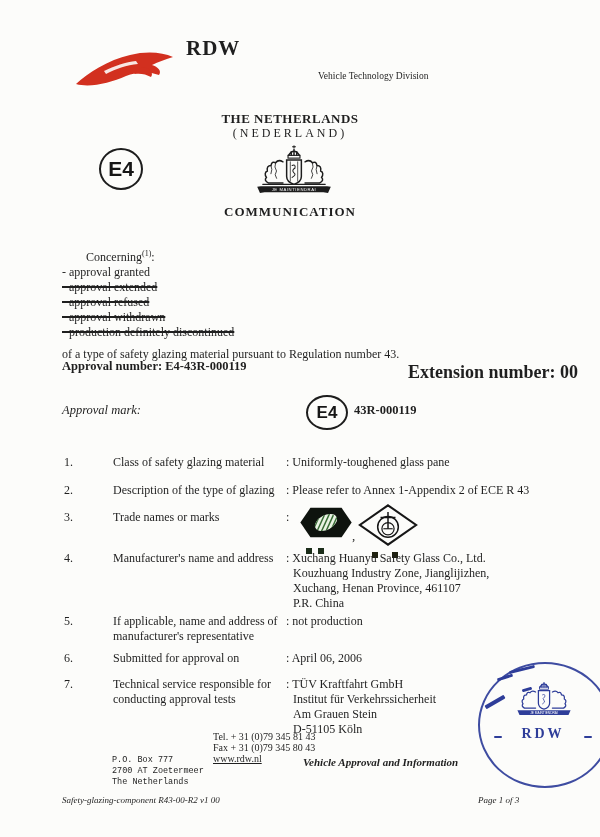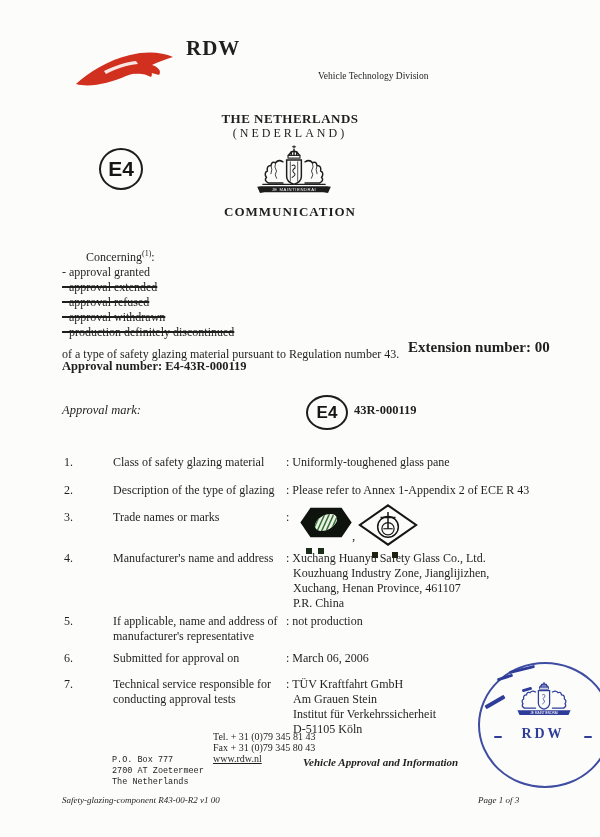--- a/index.html
+++ b/index.html
@@ -95,21 +95,21 @@
     <span>Concerning</span><sup>(1)</sup><span>:</span>
   </div>
   <div class="abs body-txt" style="left:62px;top:265px;">- approval granted</div>
   <div class="abs body-txt struck" style="left:62px;top:280px;">- approval extended</div>
   <div class="abs body-txt struck" style="left:62px;top:295px;">- approval refused</div>
   <div class="abs body-txt struck" style="left:62px;top:310px;">- approval withdrawn</div>
   <div class="abs body-txt struck" style="left:62px;top:325px;">- production definitely discontinued</div>
   <div class="abs body-txt" style="left:62px;top:347px;">of a type of safety glazing material pursuant to Regulation number 43.</div>
 
   <div class="abs b" style="left:62px;top:359px;font-size:12.5px;">Approval number: E4-43R-000119</div>
-  <div class="abs b" style="left:408px;top:339px;font-size:15px;">Extension number: 00</div>
+  <div class="abs b" style="left:408px;top:362px;font-size:18px;">Extension number: 00</div>
 
   <div class="abs i" style="left:62px;top:403px;font-size:12.5px;">Approval mark:</div>
   <div class="abs roundel" style="left:306px;top:395px;width:38px;height:31px;font-size:17px;">
     <span class="e">E4</span>
   </div>
   <div class="abs b" style="left:354px;top:403px;font-size:12.5px;">43R-000119</div>
 
   <div class="abs body-txt col-num" style="top:455px;">1.</div>
   <div class="abs body-txt col-label" style="top:455px;">Class of safety glazing material</div>
   <div class="abs body-txt col-val" style="top:455px;">
@@ -176,32 +176,32 @@
     <span class="val-line">If applicable, name and address of</span>
     <span class="val-line">manufacturer's representative</span>
   </div>
   <div class="abs body-txt col-val" style="top:614px;">
     <span>:</span> <span>not production</span>
   </div>
 
   <div class="abs body-txt col-num" style="top:651px;">6.</div>
   <div class="abs body-txt col-label" style="top:651px;">Submitted for approval on</div>
   <div class="abs body-txt col-val" style="top:651px;">
-    <span>:</span> <span>March 06, 2006</span>
+    <span>:</span> <span>April 06, 2006</span>
   </div>
 
   <div class="abs body-txt col-num" style="top:677px;">7.</div>
   <div class="abs body-txt col-label" style="top:677px;">
     <span class="val-line">Technical service responsible for</span>
     <span class="val-line">conducting approval tests</span>
   </div>
   <div class="abs body-txt col-val" style="top:677px;">
     <span class="val-line"><span>:</span> <span>TÜV Kraftfahrt GmbH</span></span>
+    <span class="val-line" style="padding-left:7px;">Institut für Verkehrssicherheit</span>
     <span class="val-line" style="padding-left:7px;">Am Grauen Stein</span>
-    <span class="val-line" style="padding-left:7px;">Institut für Verkehrssicherheit</span>
     <span class="val-line" style="padding-left:7px;">D-51105 Köln</span>
   </div>
 
   <div class="abs stamp-circle"></div>
   <div class="abs stamp-dash" style="left:497px;top:676px;width:16px;height:3px;transform:rotate(-18deg);"></div>
   <div class="abs stamp-dash" style="left:509px;top:668px;width:26px;height:3px;transform:rotate(-14deg);"></div>
   <div class="abs stamp-dash" style="left:522px;top:688px;width:10px;height:3px;transform:rotate(-16deg);"></div>
   <div class="abs stamp-dash" style="left:484px;top:700px;width:22px;height:4px;transform:rotate(-30deg);"></div>
   <svg class="abs" style="left:508px;top:678px;" width="72" height="42" viewBox="0 0 100 60" color="#2e3d99">
     <g stroke="currentColor" fill="none" stroke-width="1.8" stroke-linecap="round">

